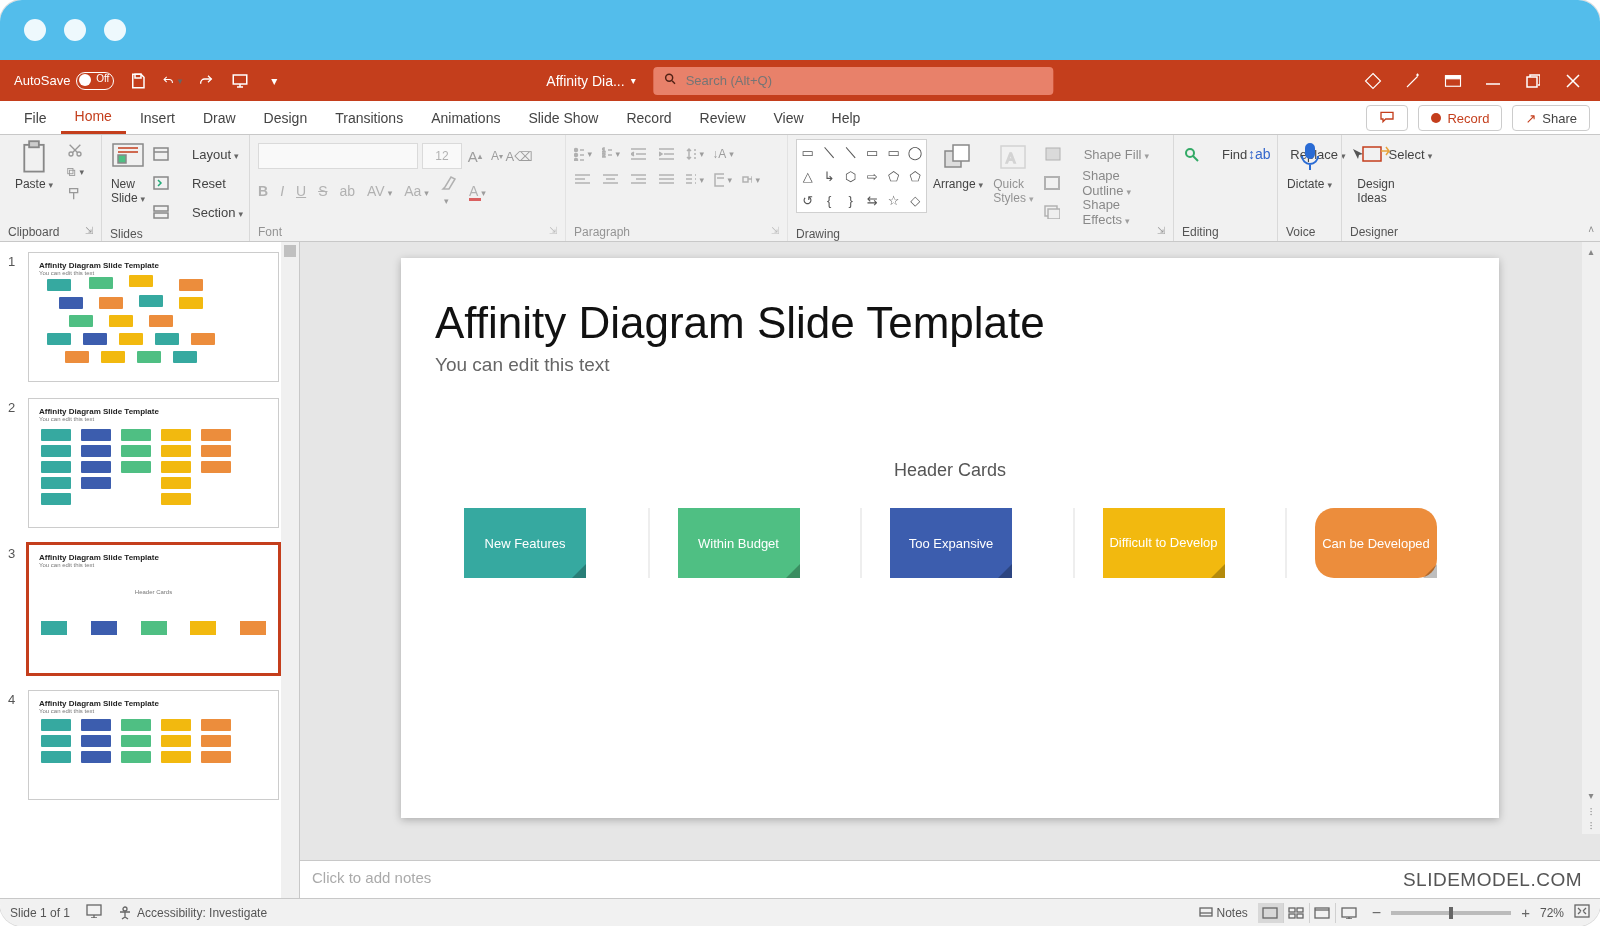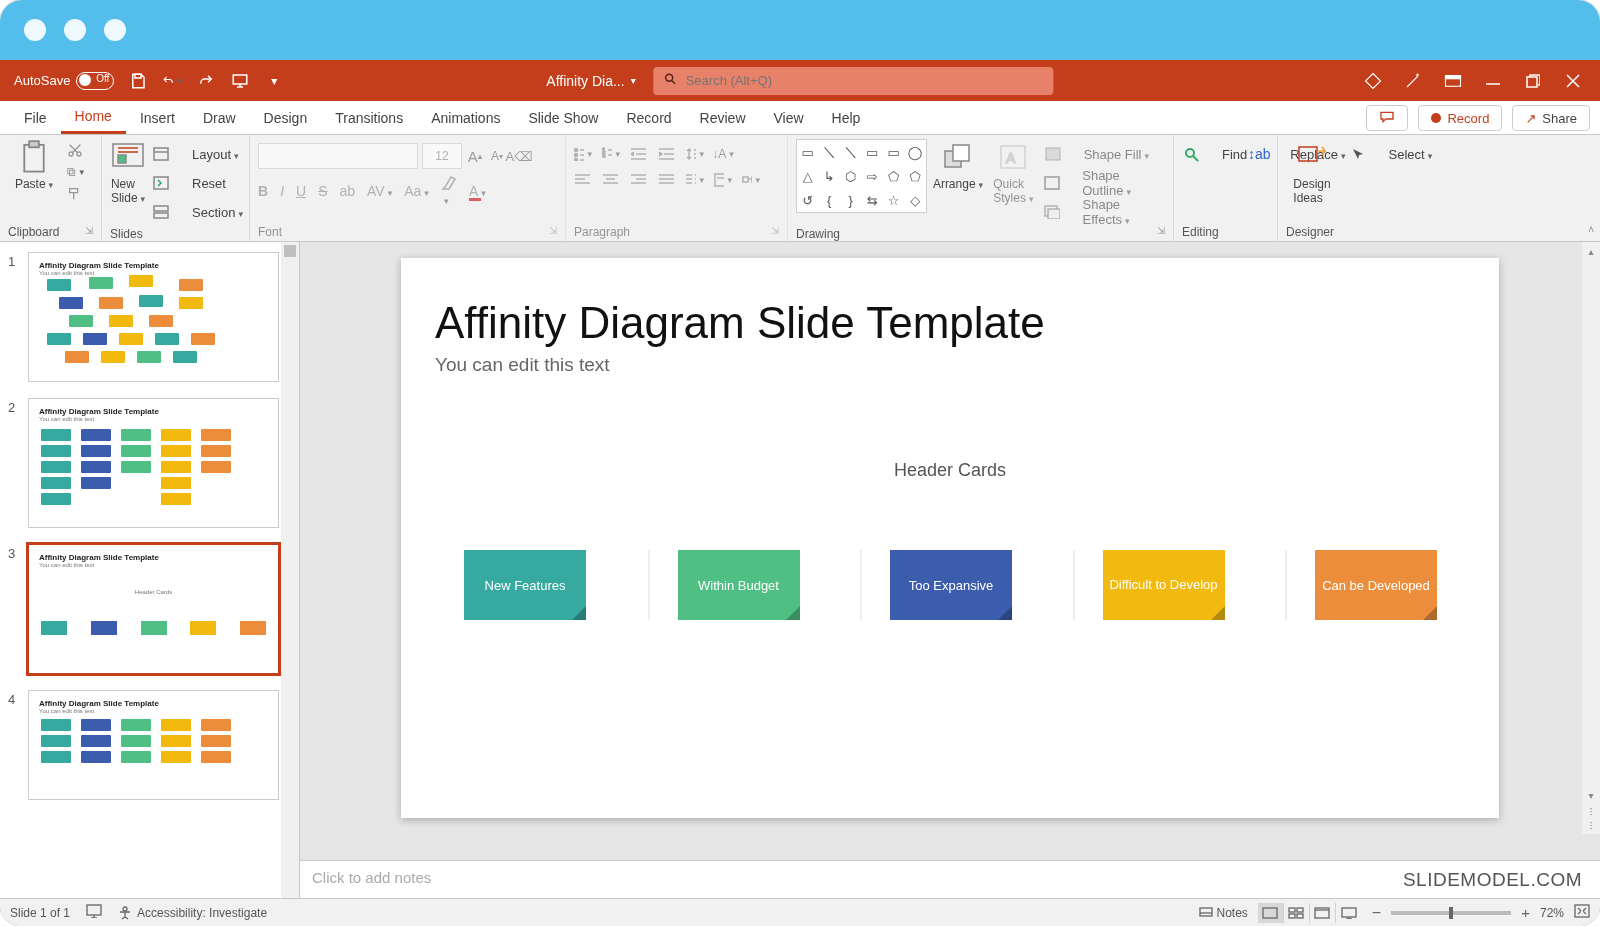--- a/index.html
+++ b/index.html
@@ -83,25 +83,25 @@
   .thumb-sub { font-size:6px; color:#777;}
 
   
   .canvas-area { flex:1; background:var(--canvas-bg); display:flex; flex-direction:column; position:relative;}
   .canvas-body { flex:1; display:flex; align-items:flex-start; justify-content:center; padding:16px 26px 8px; position:relative; overflow:hidden;}
   .slide { width:1098px; height:560px; background:#fff; box-shadow:0 2px 8px rgba(0,0,0,.25); padding:40px 34px; position:relative;}
   .slide h1 { font-size:44px; font-weight:400; color:#111;}
   .slide .sub { font-size:19px; color:#666; margin-top:6px;}
   .header-label { position:absolute; top:202px; left:50%; transform:translateX(-50%); font-size:18px; color:#555;}
   .cards { position:absolute; left:34px; right:34px; top:250px; display:flex; justify-content:space-between;}
-  .card-wrap { width:180px; display:flex; justify-content:center; padding:0 4px; border-left:2px solid #eee;margin-top:42px;}
+  .card-wrap { width:180px; display:flex; justify-content:center; padding:0 4px; border-left:2px solid #eee;}
   .card-wrap:first-child{border-left:none;}
   .card { width:122px; height:70px; display:flex; align-items:center; justify-content:center; text-align:center; color:#fff; font-size:13px; padding:4px; position:relative;}
   .card::after{content:"";position:absolute;right:0;bottom:0;border:7px solid transparent;border-right-color:rgba(0,0,0,.25);border-bottom-color:rgba(0,0,0,.25);}
-  .c1{background:var(--card-teal);} .c2{background:var(--card-blue);} .c3{background:var(--card-green);} .c4{background:var(--card-yellow);} .c5{background:var(--card-orange);}
+  .c1{background:var(--card-teal);} .c2{background:var(--card-blue);} .c3{background:var(--card-green);} .c4{background:var(--card-yellow);} .c5{background:var(--card-orange);border-radius:19px;}
 
   .canvas-scroll-v{position:absolute;right:0;top:0;bottom:26px;width:18px;background:#f0f0f0;}
   .canvas-scroll-v .arrow{position:absolute;left:3px;width:12px;height:14px;color:#888;font-size:10px;display:flex;align-items:center;justify-content:center;}
 
   .notes-bar { height:38px; background:#fff; border-top:1px solid var(--border-gray); padding:8px 12px; color:#aaa; font-size:15px; position:relative;}
   .watermark { position:absolute; right:18px; bottom:7px; font-size:19px; color:#555; letter-spacing:.5px; font-weight:400;}
 
   
   .status { height:28px; background:var(--ribbon-bg); border-top:1px solid var(--border-gray); display:flex; align-items:center; font-size:12px; color:#555; padding:0 10px; gap:16px;}
   .status .right { margin-left:auto; display:flex; align-items:center; gap:10px;}
@@ -553,20 +553,34 @@
               <svg width="14" height="14" fill="#555">
                 <path d="M2 2l10 5-4 1-1 4z"></path>
               </svg>
             </span>
             <span class="caret">Select</span>
           </div>
       </div>
       <div class="group-label">Editing</div>
     </div>
 
+    <div class="group" style="width:64px;">
+      <div class="group-body">
+        <div class="big-btn">
+          <div class="big-ico">
+              <svg width="24" height="30" fill="none" stroke="#2a6bd4" stroke-width="2">
+                <rect x="8" y="2" width="8" height="14" rx="4" fill="#2a6bd4"></rect>
+                <path d="M4 14a8 8 0 0016 0M12 22v6"></path>
+              </svg>
+            </div>
+          <span class="caret">Dictate</span>
+        </div>
+      </div>
+      <div class="group-label">Voice</div>
+    </div>
 
     <div class="group" style="width:74px;border-right:none;">
       <div class="group-body">
         <div class="big-btn">
           <div class="big-ico">
               <svg width="30" height="28" fill="none" stroke="#C43E1C" stroke-width="1.5">
                 <rect x="2" y="4" width="18" height="14"></rect>
                 <path d="M20 8h8l-3-4m3 4l-3 4" stroke="#e8a23a"></path>
               </svg>
             </div>

